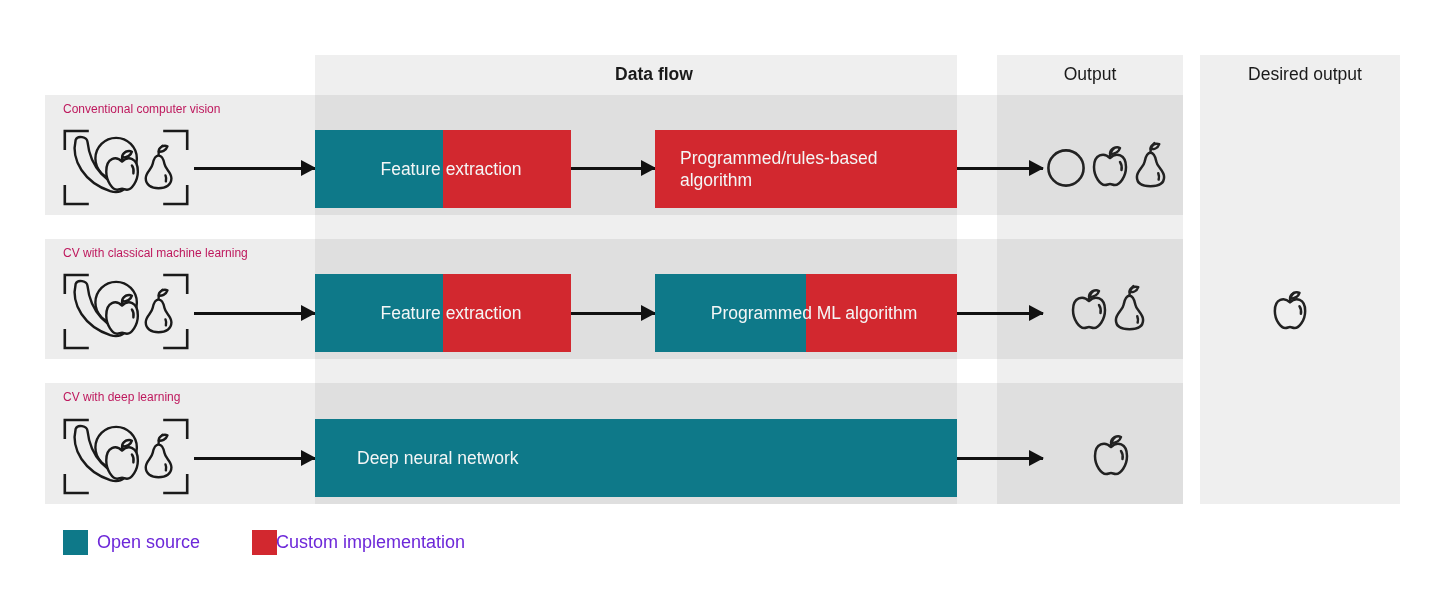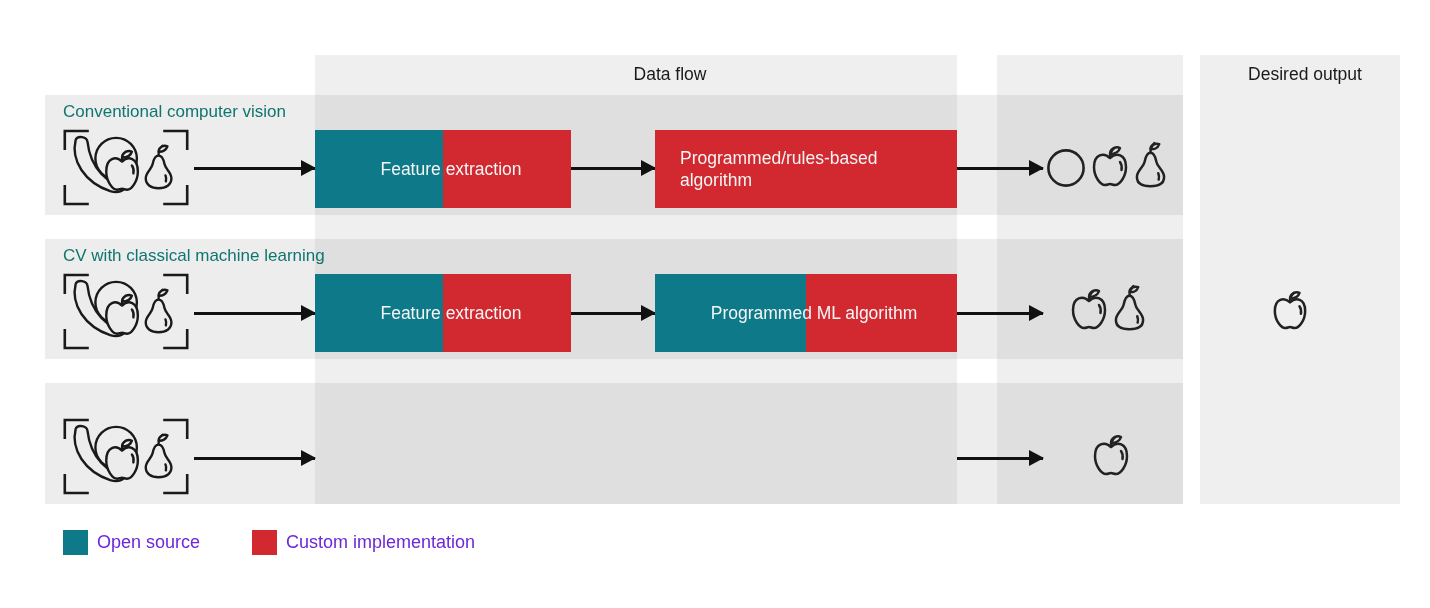--- a/index.html
+++ b/index.html
@@ -3,21 +3,21 @@
 <meta charset="utf-8">
 <style>
   html,body{margin:0;padding:0;background:#fff;}
   .stage{
     position:relative;width:1430px;height:608px;background:#fff;
     font-family:"Liberation Sans", sans-serif;color:#1a1a1a;overflow:hidden;
   }
   .colband{position:absolute;top:55px;height:449px;background:#efefef;}
   .hdr{position:absolute;top:64px;font-size:17.5px;text-align:center;color:#1a1a1a;}
   .rowband{position:absolute;left:45px;width:1138px;height:120px;background:rgba(115,115,115,0.13);}
-  .rowlabel{position:absolute;font-size:17px;color:#0f766e;white-space:nowrap;}
+  .rowlabel{position:absolute;font-size:12px;color:#be185d;white-space:nowrap;}
   .arrow{position:absolute;height:2.5px;background:#111;}
   .arrow::after{content:"";position:absolute;right:-1px;top:50%;transform:translateY(-50%);
     width:0;height:0;border-left:15px solid #111;border-top:8px solid transparent;border-bottom:8px solid transparent;}
   .fbox{position:absolute;height:78px;display:flex;}
   .seg{flex:1 1 0;height:100%;}
   .boxlabel{position:absolute;inset:0;display:flex;align-items:center;color:#f4f6f6;
     font-size:17.5px;line-height:22px;}
   .boxlabel.center{justify-content:center;text-align:center;margin-left:16px;}
   .boxlabel.left{justify-content:flex-start;}
   .outgroup{position:absolute;display:flex;align-items:flex-end;gap:5px;}
@@ -28,21 +28,22 @@
 </style>
 </head>
 <body>
 
 <div class="stage">
 
   <div class="colband" style="left:315px;width:642px;"></div>
   <div class="colband" style="left:997px;width:186px;"></div>
   <div class="colband" style="left:1200px;width:200px;"></div>
 
-  <div class="hdr" style="left:331px;width:678px;">Data flow</div>
+  <div class="hdr" style="left:315px;width:678px;font-weight:bold;">Data flow</div>
+  <div class="hdr" style="left:997px;width:186px;">Output</div>
   <div class="hdr" style="left:1200px;width:210px;">Desired output</div>
 
   <div class="rowband" style="top:95px;"></div>
   <div class="rowband" style="top:239px;"></div>
   <div class="rowband" style="top:383px;height:121px;"></div>
 
   <div class="rowlabel" style="left:63px;top:102px;">Conventional computer vision</div>
 
   <svg class="icon" style="position:absolute;left:62px;top:129px;" width="128" height="77" viewBox="0 0 128 78">
     <g stroke="#1a1a1a" stroke-width="2.6" fill="none" stroke-linecap="square">
@@ -157,20 +158,21 @@
     <svg class="icon" width="33" height="47" viewBox="0 0 34 48">
       <g stroke="#222" stroke-width="2.5" fill="none" stroke-linecap="round" stroke-linejoin="round">
         <path d="M17 12 C14 12 12 16 11 21 C10 27 3 30 3 37 C3 44 9 46.5 17 46.5 C25 46.5 31 44 31 37 C31 30 24 27 23 21 C22 16 20 12 17 12 Z"></path>
         <path d="M17 11 C17 7 18 5 21 2"></path>
         <path d="M17 8 C17 4 22 1.5 26 3 C24.5 7.5 20 8.5 17 8 Z"></path>
         <path d="M25 33 C25.8 35 26 37.5 25.4 39.5"></path>
       </g>
     </svg>
   </div>
 
+  <div class="rowlabel" style="left:63px;top:390px;">CV with deep learning</div>
 
   <svg class="icon" style="position:absolute;left:62px;top:418px;" width="128" height="77" viewBox="0 0 128 78">
     <g stroke="#1a1a1a" stroke-width="2.6" fill="none" stroke-linecap="square">
       <path d="M25 2 H2 V20"></path>
         <path d="M103 2 H126 V20"></path>
       <path d="M2 58 V76 H25"></path>
         <path d="M126 58 V76 H103"></path>
     </g>
     <g stroke="#1a1a1a" stroke-width="2.4" stroke-linecap="round" stroke-linejoin="round">
       <circle cx="54" cy="30" r="21" fill="none"></circle>
@@ -181,20 +183,24 @@
       <path d="M70 37 C71.5 39 72 42 71.5 45" fill="none"></path>
       <path d="M97 27 C94 27 92 30.5 91 35.5 C90 41 84 43.5 84 50 C84 56.5 89.5 60 97 60 C104.5 60 110 56.5 110 50 C110 43.5 104 41 103 35.5 C102 30.5 100 27 97 27 Z" fill="#ececec"></path>
       <path d="M97 26 C97 22 98 20 101 17" fill="none"></path>
       <path d="M97 23 C97 18.5 102 16 106 17.5 C104.5 22 100 23.5 97 23 Z" fill="#ececec"></path>
       <path d="M104 47 C104.8 49 105 51 104.4 53" fill="none"></path>
     </g>
   </svg>
 
   <div class="arrow" style="left:194px;top:457px;width:121px;"></div>
 
+  <div class="fbox" style="left:315px;top:419px;width:642px;">
+    <div class="seg" style="background: rgb(14, 121, 137);"></div>
+    <div class="boxlabel left" style="padding-left:42px;">Deep neural network</div>
+  </div>
 
   <div class="arrow" style="left:957px;top:457px;width:86px;"></div>
 
   <div class="outgroup" style="left:1092px;top:430px;height:47px;">
     <svg class="icon" width="38" height="44" viewBox="0 0 38 44">
       <g stroke="#222" stroke-width="2.5" fill="none" stroke-linecap="round" stroke-linejoin="round">
         <path d="M19 14 C13 8 3 10 3 23 C3 33 9.5 41 14 41 C16.5 41 17 40 19 40 C21 40 21.5 41 24 41 C28.5 41 35 33 35 23 C35 10 25 8 19 14 Z"></path>
         <path d="M19 13 C19 9 20 7 23 4"></path>
         <path d="M19 10 C19 5 25 2 29 4 C27.5 9 22 10 19 10 Z"></path>
         <path d="M29 18 C30.5 20 31 23 30.5 26"></path>
@@ -209,15 +215,15 @@
         <path d="M19 13 C19 9 20 7 23 4"></path>
         <path d="M19 10 C19 5 25 2 29 4 C27.5 9 22 10 19 10 Z"></path>
         <path d="M29 18 C30.5 20 31 23 30.5 26"></path>
       </g>
     </svg>
   </div>
 
   <div class="legend-swatch" style="left: 63px; top: 530px; background: rgb(14, 121, 137);"></div>
   <div class="legend-label" style="left:97px;top:532px;">Open source</div>
   <div class="legend-swatch" style="left: 252px; top: 530px; background: rgb(210, 40, 47);"></div>
-  <div class="legend-label" style="left:286px;top:532px;">Custom implementation</div>
+  <div class="legend-label" style="left:276px;top:532px;">Custom implementation</div>
 
 </div>
 
 </body></html>

